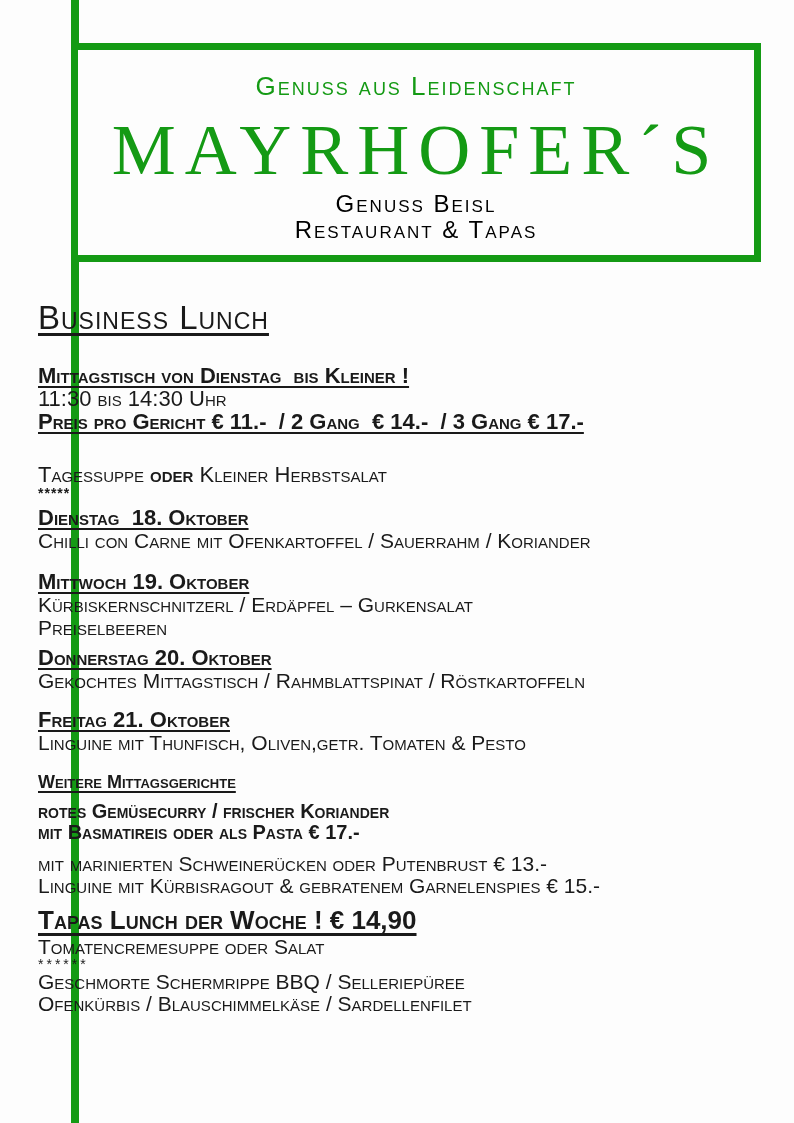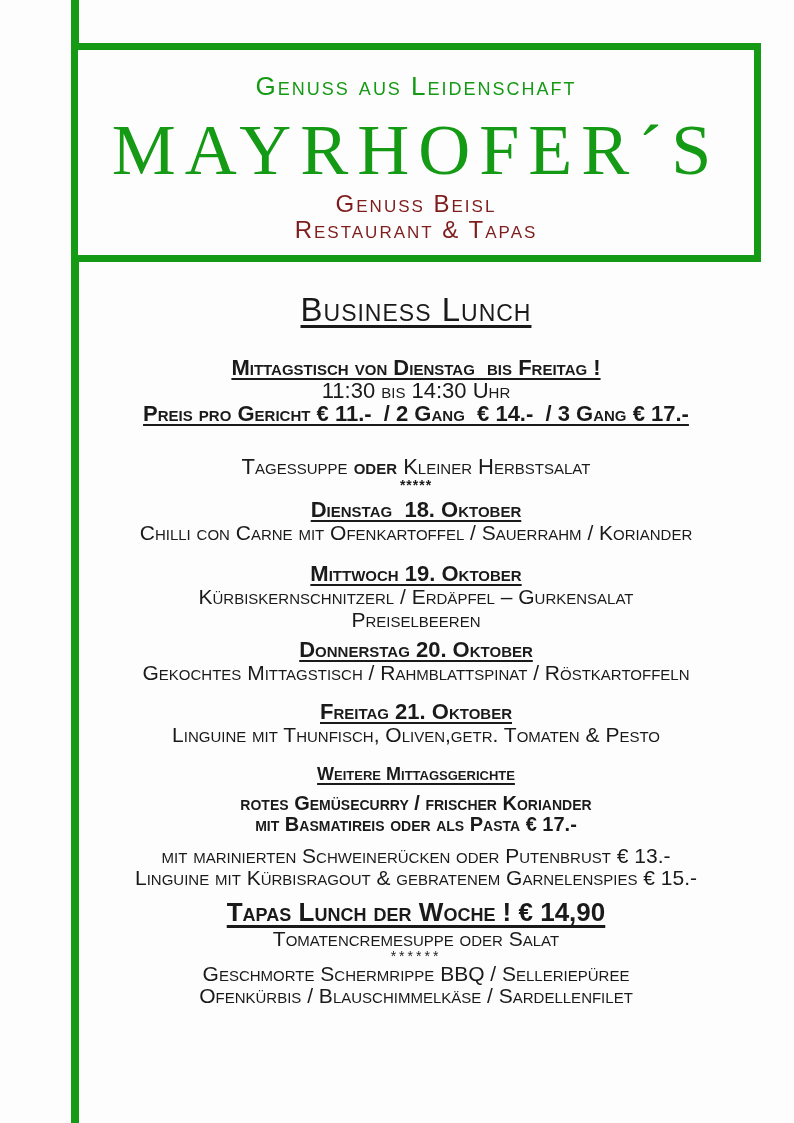--- a/index.html
+++ b/index.html
@@ -40,31 +40,30 @@
     font-family: "Liberation Serif", serif;
     font-size: 72px; line-height: 74px;
     text-transform: uppercase;
     letter-spacing: 9px;
     color: #149A14;
     font-weight: 400;
     margin-top: 12px;
   }
   .subtitle {
     font-size: 24px; line-height: 26px;
-    color: #7f1d1d; letter-spacing: 2px;
+    color: #000000; letter-spacing: 2px;
     font-weight: 500;
   }
   .subtitle.first { margin-top: 4px; }
 
   
   .menu-body {
     position: absolute;
-    left: 38px; top: 280px;
+    left: 38px; top: 288px;
     width: 756px;
-    text-align: center;
     padding-top: 12px;
   }
   .menu-body p { white-space: pre-wrap; }
 
   .page-heading {
     font-size: 33px; line-height: 36px;
     letter-spacing: 1px;
     text-decoration: underline;
     text-decoration-thickness: 3px;
     text-underline-offset: 4px;
@@ -109,21 +108,21 @@
 <div class="header-box">
   <div class="tagline sc">Genuss aus Leidenschaft</div>
   <div class="brand-title">Mayrhofer´s</div>
   <div class="subtitle sc first">Genuss Beisl</div>
   <div class="subtitle sc">Restaurant &amp; Tapas</div>
 </div>
 
 <div class="menu-body">
   <p class="page-heading sc">Business Lunch</p>
 
-  <p class="intro-line sc b u first">Mittagstisch von Dienstag  bis Freitag !</p>
+  <p class="intro-line sc b u first">Mittagstisch von Dienstag  bis Kleiner !</p>
   <p class="intro-line sc">11:30 bis 14:30 Uhr</p>
   <p class="intro-line sc b u">Preis pro Gericht € 11.-  / 2 Gang  € 14.-  / 3 Gang € 17.-</p>
 
   <p class="starter sc"><span>Tagessuppe </span><span class="b">oder</span><span> Kleiner Herbstsalat</span></p>
   <p class="stars1">*****</p>
 
   <p class="day-title sc">Dienstag  18. Oktober</p>
   <p class="dish sc">Chilli con Carne mit Ofenkartoffel / Sauerrahm / Koriander</p>
 
   <p class="day-title sc gap">Mittwoch 19. Oktober</p>

